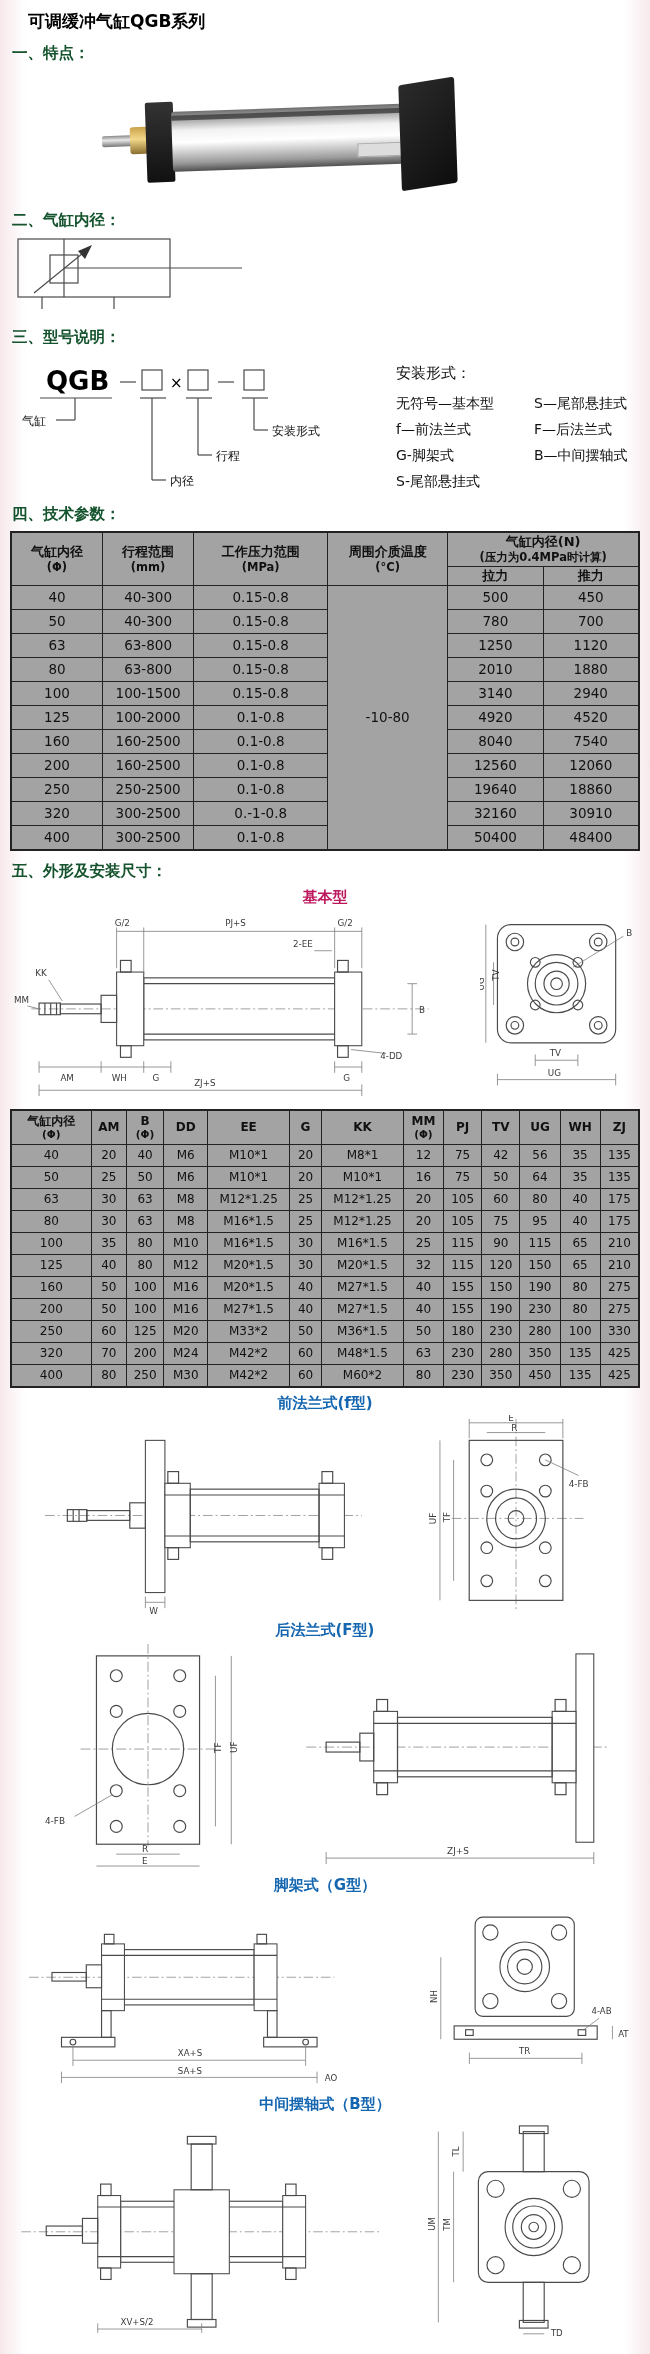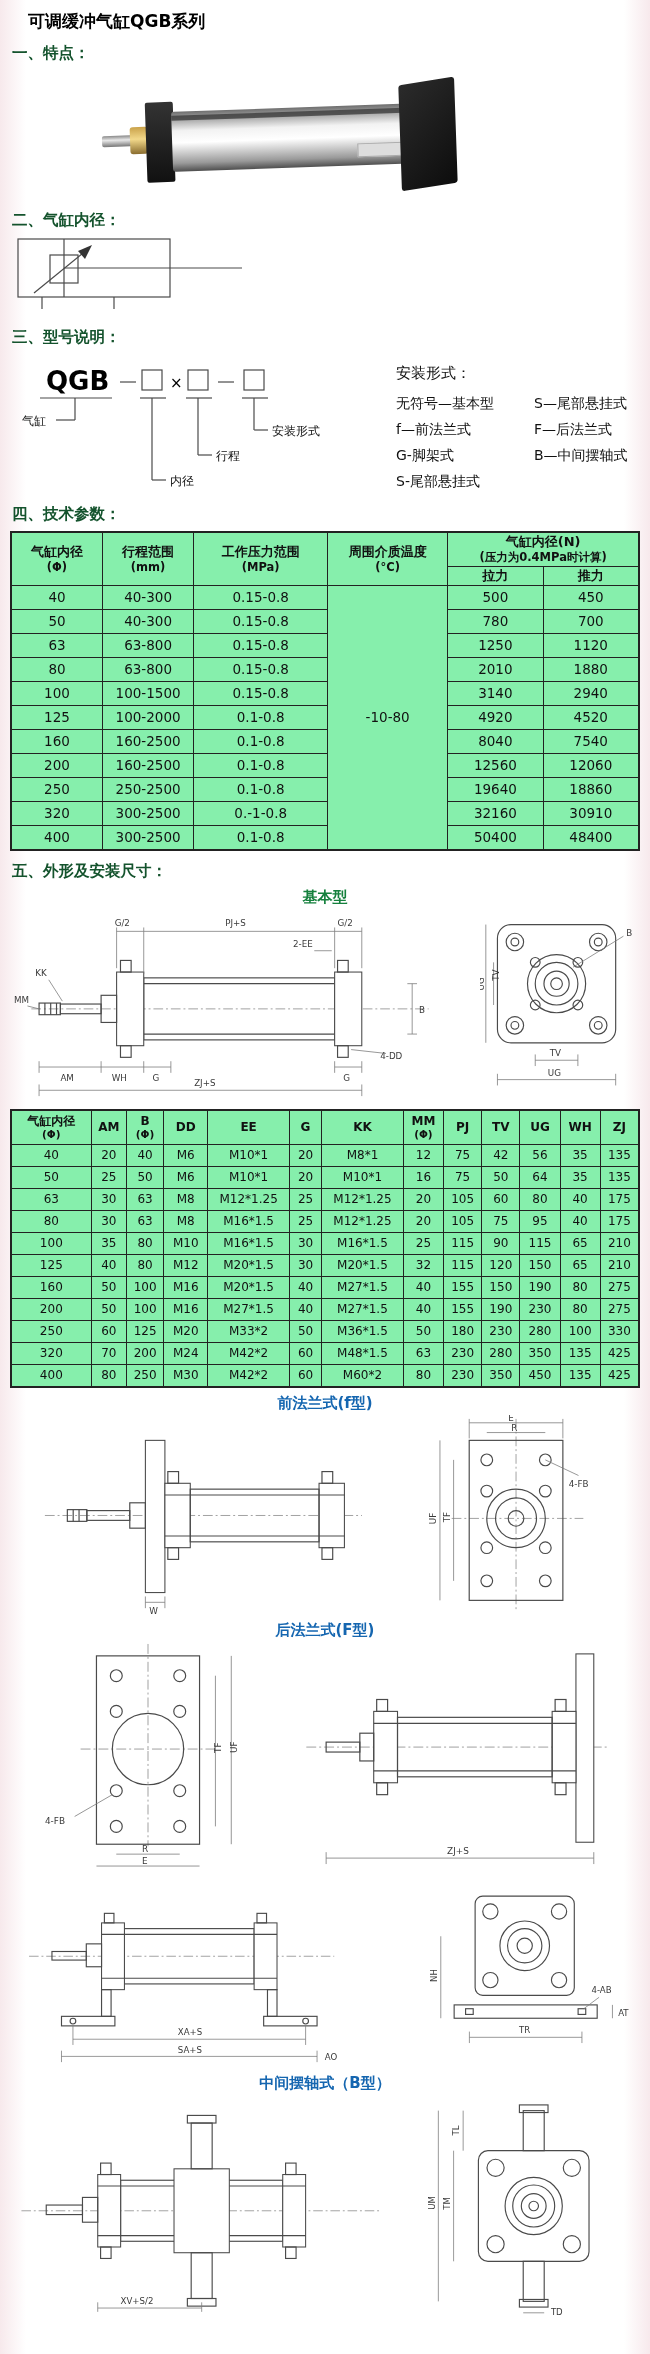--- a/index.html
+++ b/index.html
@@ -22,21 +22,21 @@
   .photo-cyl div{position:absolute;}
   .p-rod{left:10px;top:52px;width:30px;height:11px;background:linear-gradient(#8a8a8a,#e8e8e8 40%,#777);border-radius:2px;}
   .p-brass{left:38px;top:44px;width:18px;height:27px;background:linear-gradient(#caa24a,#f2d88a 45%,#8a6d2f);border-radius:3px;}
   .p-fronthead{left:54px;top:20px;width:28px;height:80px;background:linear-gradient(#333,#111);border-radius:2px;}
   .p-tube{left:80px;top:30px;width:232px;height:60px;background:linear-gradient(#6f6f6f,#f2f2f2 32%,#ffffff 52%,#9a9a9a 86%,#4f4f4f);border-radius:3px;}
   .p-tube::before{content:"";position:absolute;left:0;top:4px;width:100%;height:5px;background:#3c3c3c;opacity:.8;}
   .p-sticker{left:185px;top:38px;width:52px;height:12px;background:#ddd;border:1px solid #aaa;}
   .p-rearflange{left:308px;top:8px;width:56px;height:106px;background:linear-gradient(135deg,#2b2b2b,#0d0d0d);border-radius:3px;transform:skewY(-7deg);}
 
   
-  table{border-collapse:collapse;background:#86efac;}
+  table{border-collapse:collapse;background:#a3a3a3;}
   th,td{border:1px solid #222;text-align:center;padding:1px 2px;}
   .tech-table{margin:6px auto 4px auto;border:2px solid #222;}
   .tech-table th{font-size:13px;font-weight:bold;line-height:1.25;}
   .tech-table td{font-size:13.5px;height:21px;}
   .tech-table .sub{display:block;font-size:11.5px;font-weight:bold;}
   .dim-table{margin:8px auto 4px auto;border:2px solid #222;}
   .dim-table th{font-size:12px;line-height:1.2;padding:3px 1px;}
   .dim-table th .sub{display:block;font-size:10.5px;}
   .dim-table td{font-size:12px;height:19px;padding:1px;}
 
@@ -53,21 +53,21 @@
   svg .dim{stroke:#7a7a7a;stroke-width:0.8;fill:none;}
   svg .cl{stroke:#888;stroke-width:0.8;stroke-dasharray:10 3 2 3;fill:none;}
   svg text{font-size:9px;fill:#3a3a3a;font-family:"DejaVu Sans",sans-serif;}
   svg .big{font-size:26px;font-weight:bold;fill:#000;}
   svg .lab{font-size:12px;fill:#111;}
   svg .x{font-size:15px;fill:#000;}
 
   .variant{margin-top:6px;}
   .vlabel{text-align:center;font-size:15px;font-weight:bold;margin:4px 0 2px 0;}
   .vlabel.blue{color:#1566b0;}
-  .vlabel.teal{color:#15803d;}
+  .vlabel.teal{color:#be185d;}
   .drawrow{display:flex;justify-content:center;align-items:center;gap:34px;}
 </style>
 </head>
 <body>
 
 <div class="page">
 
   <div class="doc-title">可调缓冲气缸QGB系列</div>
 
   <div class="sec-h">一、特点：</div>
@@ -626,20 +626,21 @@
         <rect class="geo" x="30" y="101" width="34" height="10"></rect>
         <line class="dim" x1="30" y1="218" x2="300" y2="218"></line>
           <line class="dim" x1="30" y1="212" x2="30" y2="224"></line>
           <line class="dim" x1="300" y1="212" x2="300" y2="224"></line>
         <text x="152" y="214">ZJ+S</text>
       </svg>
     </div>
   </div>
 
   <div class="variant">
+    <div class="vlabel blue">脚架式（G型）</div>
     <div class="drawrow">
       <svg width="390" height="192" viewBox="0 0 390 195">
         <line class="cl" x1="20" y1="81" x2="340" y2="81"></line>
         <rect class="geo" x="120" y="52" width="136" height="58"></rect>
         <rect class="geof" x="96" y="46" width="24" height="70"></rect>
         <rect class="geof" x="256" y="46" width="24" height="70"></rect>
         <line class="geo" x1="96" y1="58" x2="280" y2="58"></line>
           <line class="geo" x1="96" y1="104" x2="280" y2="104"></line>
         <rect class="geo" x="99" y="36" width="10" height="10"></rect>
           <rect class="geo" x="259" y="36" width="10" height="10"></rect>

